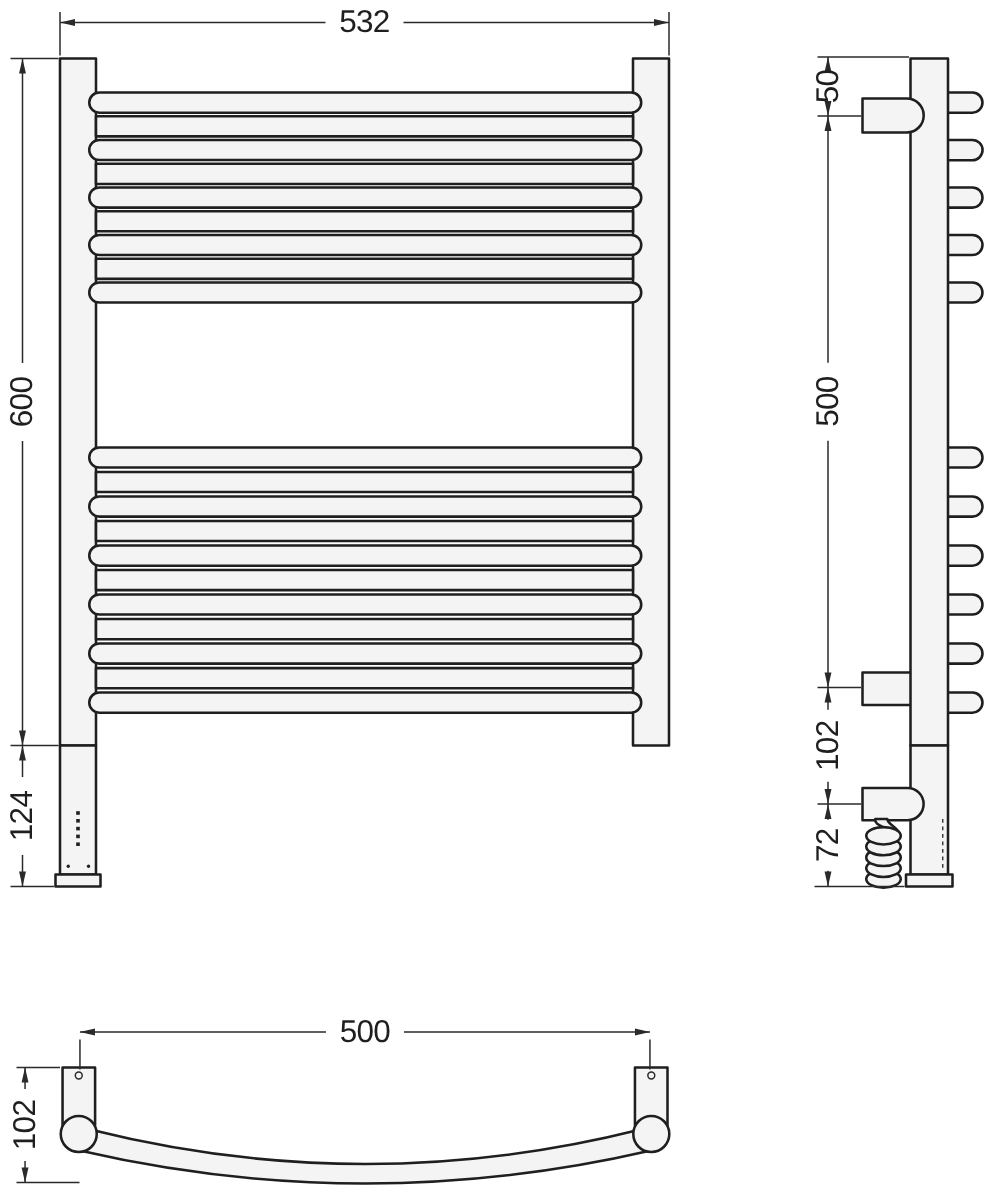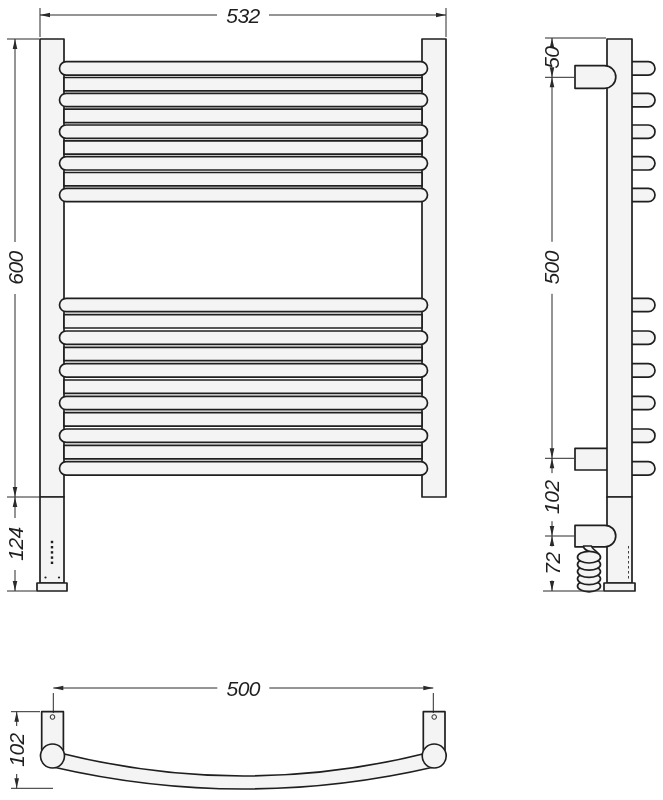--- a/index.html
+++ b/index.html
@@ -1,16 +1,16 @@
 <!DOCTYPE html>
 <html><head>
 <meta charset="utf-8">
 <style>
   html,body{margin:0;padding:0;background:#ffffff;}
-  .stage{width:663px;height:800px;position:relative;background:#fff;font-style:italic;}
+  .stage{width:663px;height:800px;position:relative;background:#fff;}
   svg{display:block;}
   text.dim{
     font-family:"Liberation Sans", sans-serif;
     font-size:21px;
     letter-spacing:-0.5px;
     fill:#1f1f1f;
     text-anchor:middle;
     dominant-baseline:central;
   }
   .outline{fill:#f4f4f4;stroke:#1f1f1f;stroke-width:1.7;stroke-linejoin:round;}

